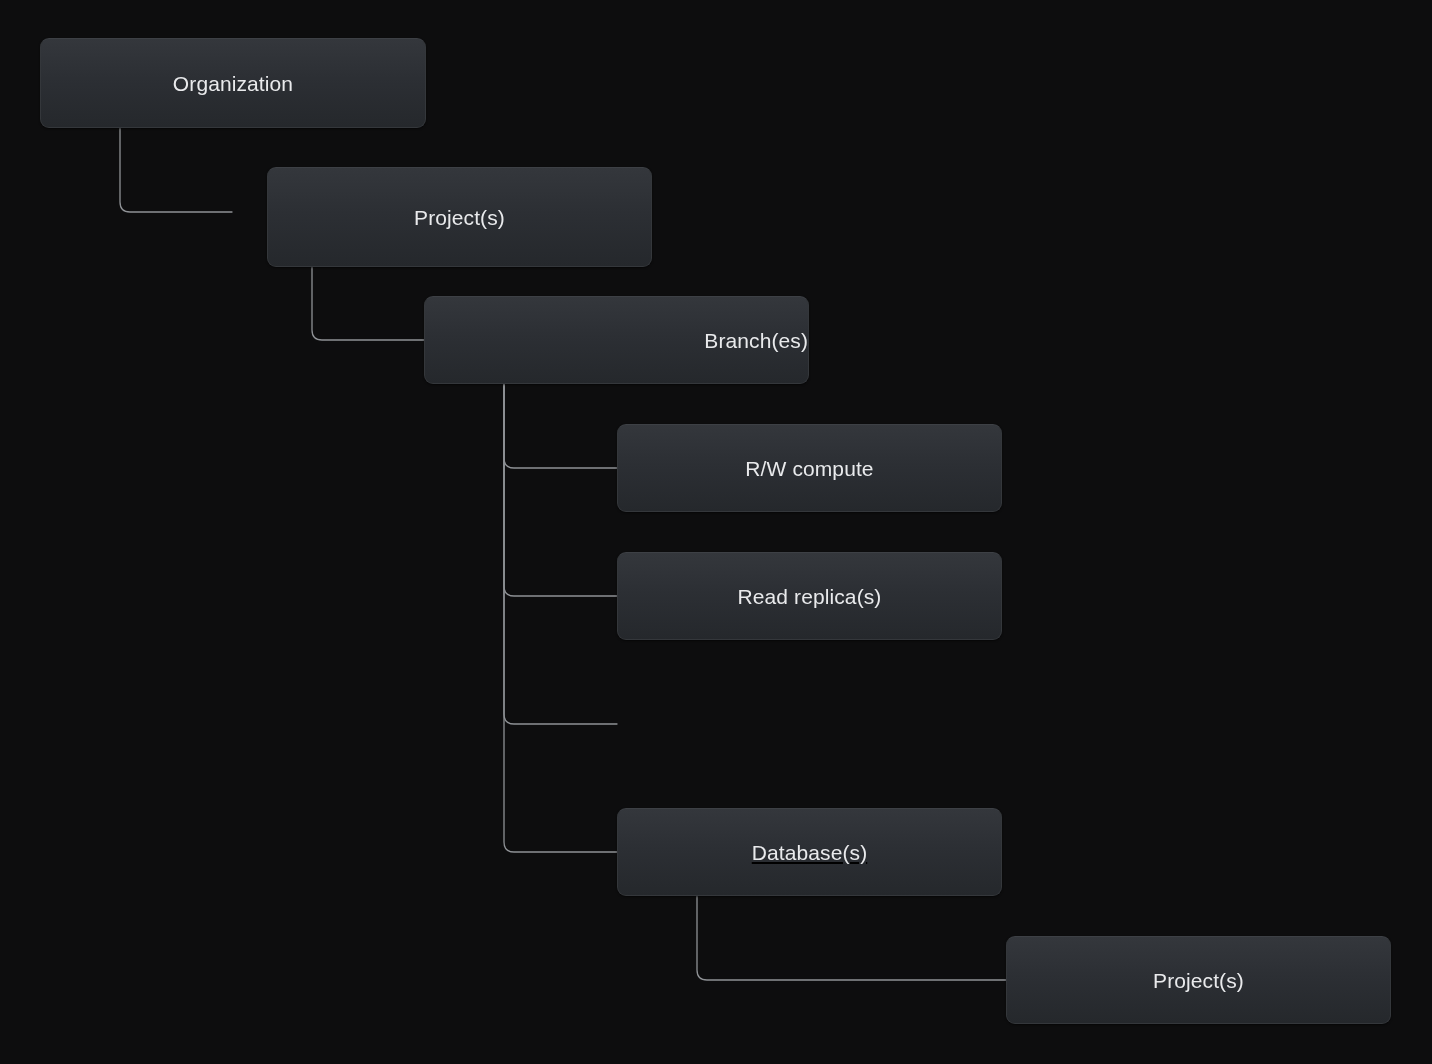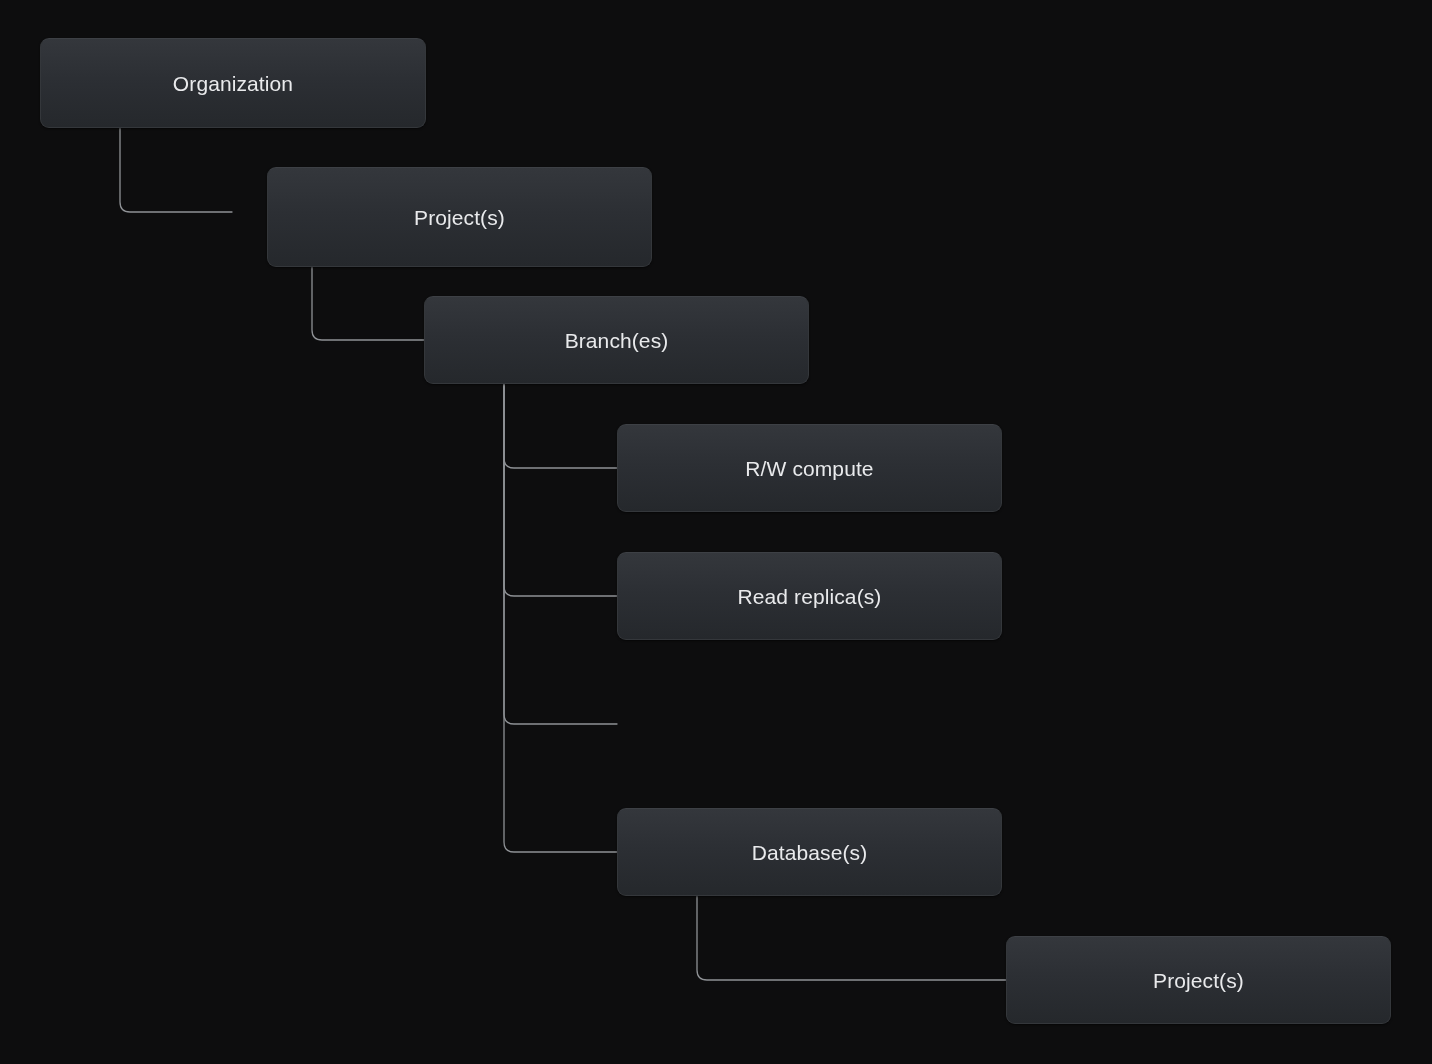--- a/index.html
+++ b/index.html
@@ -65,34 +65,34 @@
     </svg>
 
   <div class="node" style="left: 40px; top: 38px; width: 386px; height: 90px;">
     <span class="node-label">Organization</span>
   </div>
 
   <div class="node" style="left: 232px; top: 167px; width: 385px; height: 100px; margin-left: 35px;">
     <span class="node-label">Project(s)</span>
   </div>
 
-  <div class="node" style="left: 424px; top: 296px; width: 385px; height: 88px;">
+  <div class="node" style="left: 424px; top: 296px; width: 385px; height: 88px; justify-content: flex-end;">
     <span class="node-label">Branch(es)</span>
   </div>
 
   <div class="node" style="left: 617px; top: 424px; width: 385px; height: 88px;">
     <span class="node-label">R/W compute</span>
   </div>
 
   <div class="node" style="left: 617px; top: 552px; width: 385px; height: 88px;">
     <span class="node-label">Read replica(s)</span>
   </div>
 
 
-  <div class="node" style="left: 617px; top: 808px; width: 385px; height: 88px;">
+  <div class="node" style="left: 617px; top: 808px; width: 385px; height: 88px; text-decoration: underline;">
     <span class="node-label">Database(s)</span>
   </div>
 
   <div class="node" style="left: 1006px; top: 936px; width: 385px; height: 88px;">
     <span class="node-label">Project(s)</span>
   </div>
 
 </div>
 
 </body></html>

